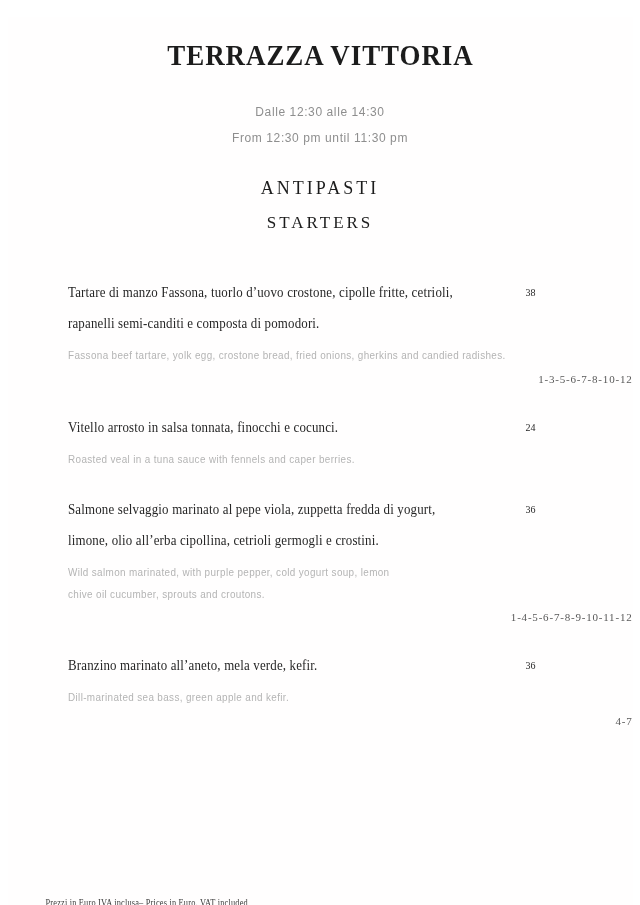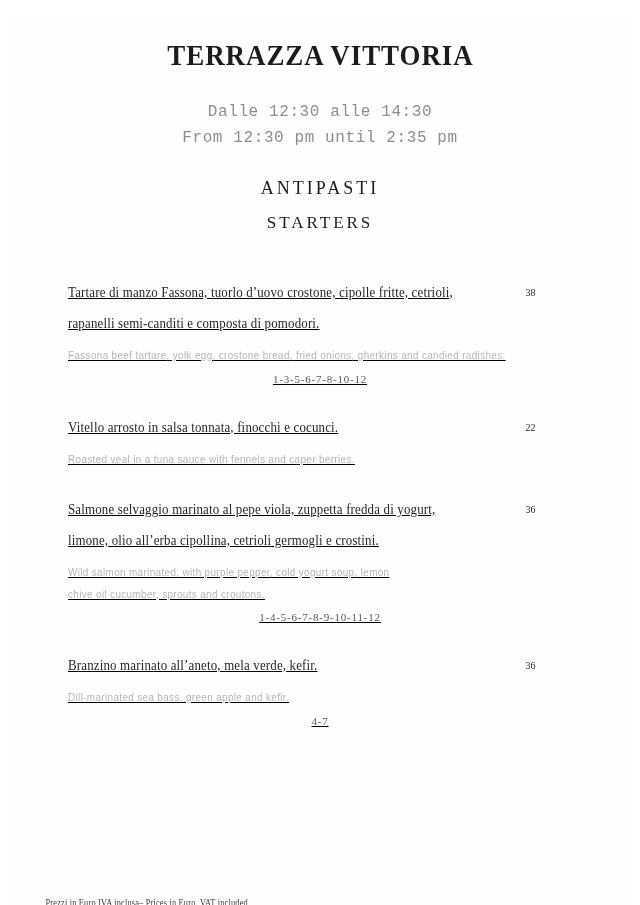--- a/index.html
+++ b/index.html
@@ -25,22 +25,22 @@
     font-weight: 600;
     letter-spacing: 1px;
     color: var(--title_text, #1c1c1c);
     margin: 0;
     transform: scaleX(0.93);
     transform-origin: 50% 0;
   }
   .hours { margin-top: 26px; }
   .hours p {
     margin: 0;
-    font-family: Liberation Mono, monospace;
-    font-size: 16px;
+    font-family: Liberation Sans, sans-serif;
+    font-size: 12px;
     line-height: 26px;
     letter-spacing: 0.6px;
     color: var(--muted_text, #8e8e8e);
   }
   .section-heads { margin-top: 24px; }
   .section-it {
     margin: 0;
     font-size: 18px;
     line-height: 26px;
     font-weight: 400;
@@ -53,21 +53,20 @@
     line-height: 20px;
     font-weight: 500;
     letter-spacing: 3px;
     color: var(--title_text, #222);
   }
 
   
   .menu {
     margin-top: 44px;
     padding: 0 97px 0 60px; 
-    text-decoration: underline;
   }
   .item { position: relative; margin-bottom: 24px; }
   .item-name {
     margin: 0;
     font-size: 15px;
     line-height: 31px;
     font-weight: normal;
     letter-spacing: 0.2px;
     color: var(--name_text, #262626);
     white-space: pre;
@@ -91,21 +90,21 @@
     color: var(--desc_text, #b4b4b4);
     white-space: pre;
     transform: scaleX(0.9);
     transform-origin: 0 0;
   }
   .item-allergens {
     margin: 4px -97px 0 -60px; 
     font-size: 11px;
     line-height: 17px;
     letter-spacing: 0.8px;
-    text-align: center;
+    text-align: right;
     color: var(--allergen_text, #585858);
   }
 
   
   .page-footer {
     position: absolute;
     left: 0;
     bottom: 14px;
     width: 100%;
     text-align: left;
@@ -121,41 +120,41 @@
 </style>
 </head>
 <body>
 
 <div class="page" style="--background: #fffefe; --title_text: #1c1c1c; --name_text: #262626; --muted_text: #8e8e8e; --desc_text: #b4b4b4; --allergen_text: #585858; --footer_text: #3c3c3c;">
 
   <header class="page-header">
     <h1 class="title">TERRAZZA VITTORIA</h1>
     <div class="hours">
       <p>Dalle 12:30 alle 14:30</p>
-      <p>From 12:30 pm until 2:35 pm</p>
+      <p>From 12:30 pm until 11:30 pm</p>
     </div>
     <div class="section-heads">
       <h2 class="section-it">ANTIPASTI</h2>
       <h2 class="section-en">STARTERS</h2>
     </div>
   </header>
 
   <main class="menu">
     <div id="menu-items">
   <article class="item">
     <h3 class="item-name">Tartare di manzo Fassona, tuorlo d’uovo crostone, cipolle fritte, cetrioli,
 rapanelli semi-canditi e composta di pomodori.</h3>
     <span class="item-price">38</span>
     <p class="item-desc">Fassona beef tartare, yolk egg, crostone bread, fried onions, gherkins and candied radishes.</p>
     <p class="item-allergens">1-3-5-6-7-8-10-12</p>
   </article>
 
   <article class="item">
     <h3 class="item-name">Vitello arrosto in salsa tonnata, finocchi e cocunci.</h3>
-    <span class="item-price">22</span>
+    <span class="item-price">24</span>
     <p class="item-desc">Roasted veal in a tuna sauce with fennels and caper berries.</p>
   </article>
 
   <article class="item">
     <h3 class="item-name">Salmone selvaggio marinato al pepe viola, zuppetta fredda di yogurt,
 limone, olio all’erba cipollina, cetrioli germogli e crostini.</h3>
     <span class="item-price">36</span>
     <p class="item-desc">Wild salmon marinated, with purple pepper, cold yogurt soup, lemon
 chive oil cucumber, sprouts and croutons.</p>
     <p class="item-allergens">1-4-5-6-7-8-9-10-11-12</p>

